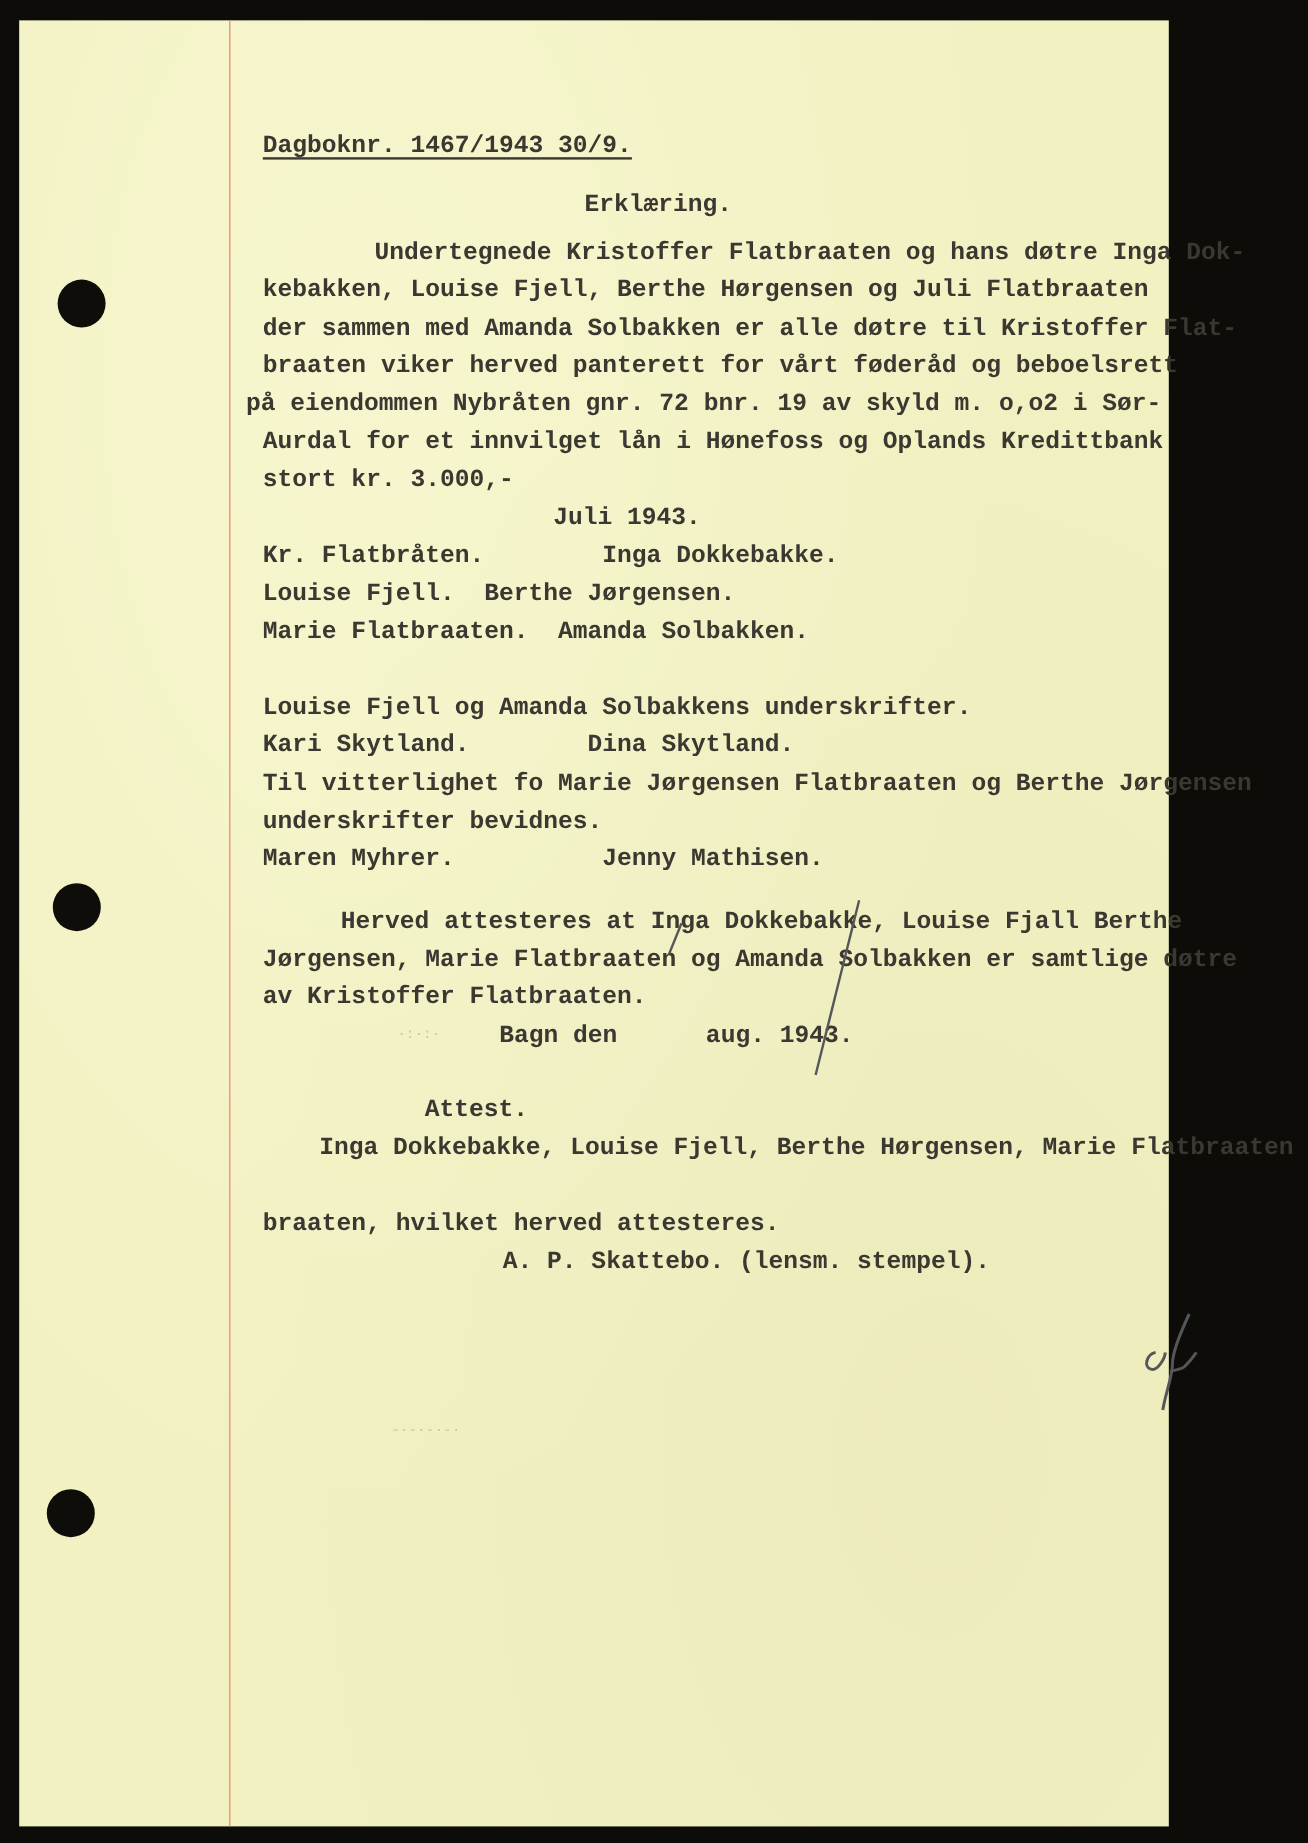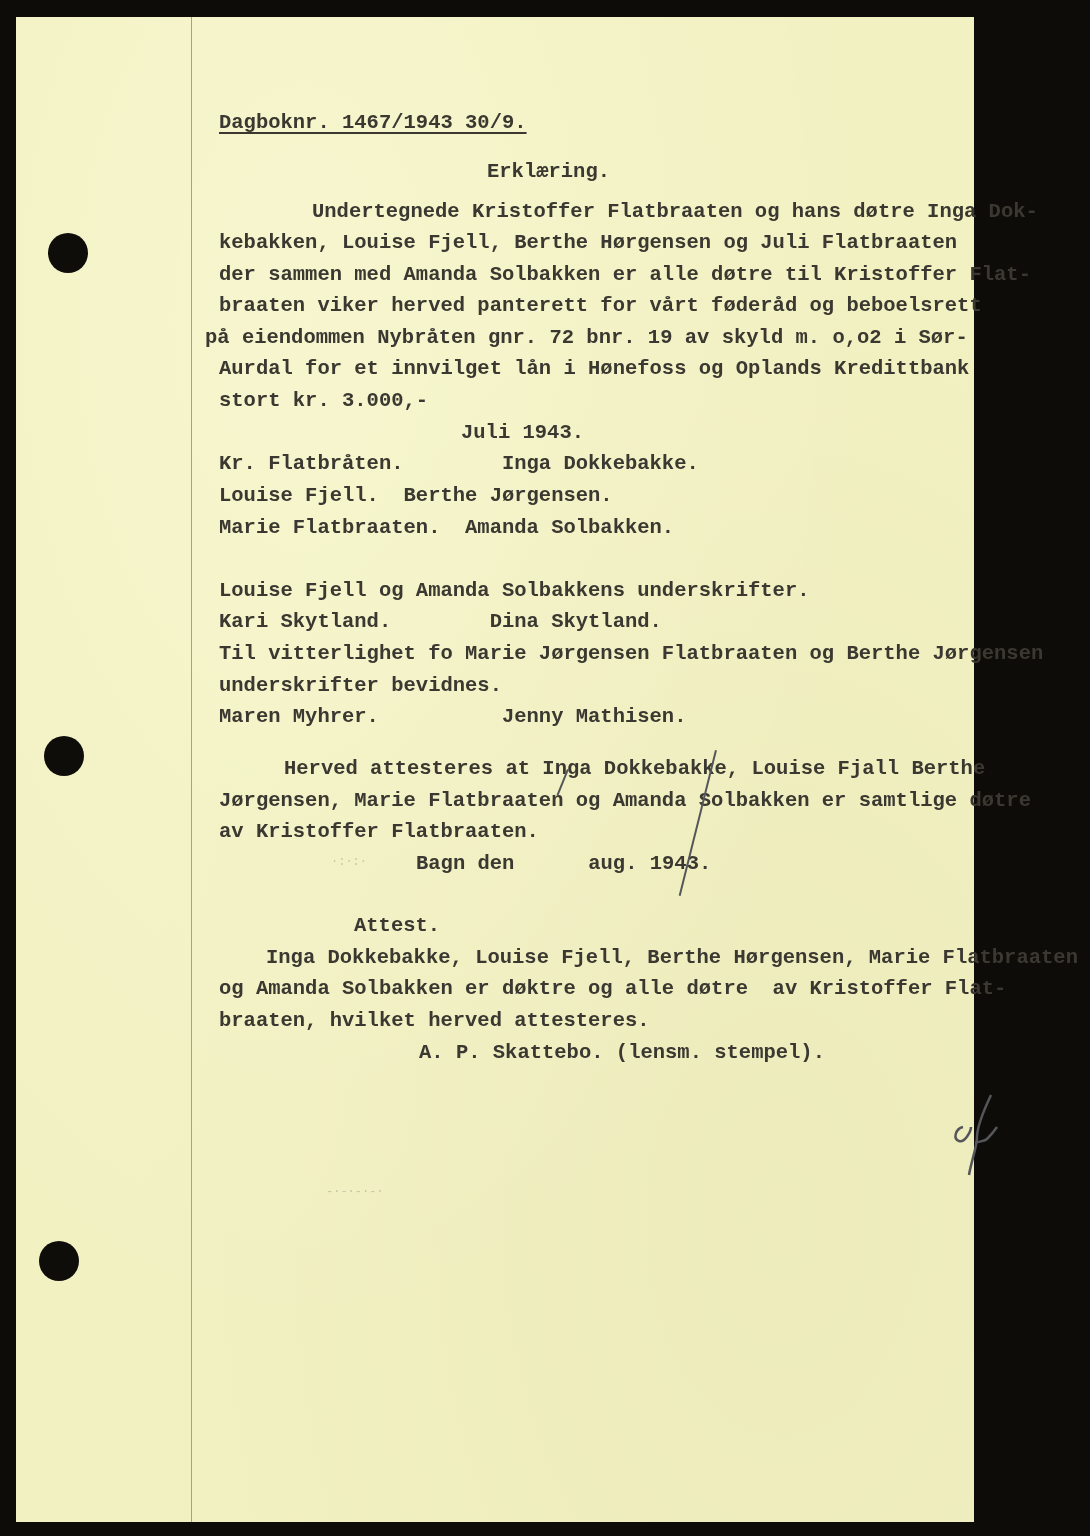--- a/index.html
+++ b/index.html
@@ -88,21 +88,20 @@
   <div class="line" style="left:203px; top:659px;">underskrifter bevidnes.</div>
   <div class="line" style="left:203px; top:690px;">Maren Myhrer.          Jenny Mathisen.</div>
 
   <div class="line" style="left:268px; top:742px;">Herved attesteres at Inga Dokkebakke, Louise Fjall Berthe</div>
   <div class="line" style="left:203px; top:774px;">Jørgensen, Marie Flatbraaten og Amanda Solbakken er samtlige døtre</div>
   <div class="line" style="left:203px; top:805px;">av Kristoffer Flatbraaten.</div>
   <div class="line" style="left:400px; top:837px;">Bagn den      aug. 1943.</div>
 
   <div class="line" style="left:338px; top:899px;">Attest.</div>
   <div class="line" style="left:203px; top:931px;margin-left:47px;">Inga Dokkebakke, Louise Fjell, Berthe Hørgensen, Marie Flatbraaten</div>
-  <div class="line" style="left:203px; top:962px;">og Amanda Solbakken er døktre og alle døtre  av Kristoffer Flat-</div>
   <div class="line" style="left:203px; top:994px;">braaten, hvilket herved attesteres.</div>
   <div class="line" style="left:403px; top:1026px;">A. P. Skattebo. (lensm. stempel).</div>
 
   <div class="pencil" style="left:699px; top:733px; height:150px; transform:rotate(14deg);"></div>
   <div class="pencil" style="left:551px; top:752px; height:28px; transform:rotate(22deg);"></div>
 
   <svg class="initials" style="left:925px; top:1070px;" width="60" height="95" viewBox="0 0 60 95">
     <path d="M 50 8 C 42 25, 36 40, 36 50 C 36 60, 30 75, 28 88" stroke="#55565a" stroke-width="2.5" fill="none"></path>
     <path d="M 22 40 C 14 42, 12 52, 18 54 C 24 56, 30 44, 30 40 M 34 56 C 40 54, 44 54, 46 52 C 50 48, 52 46, 56 40" stroke="#55565a" stroke-width="2.5" fill="none"></path>
   </svg>

